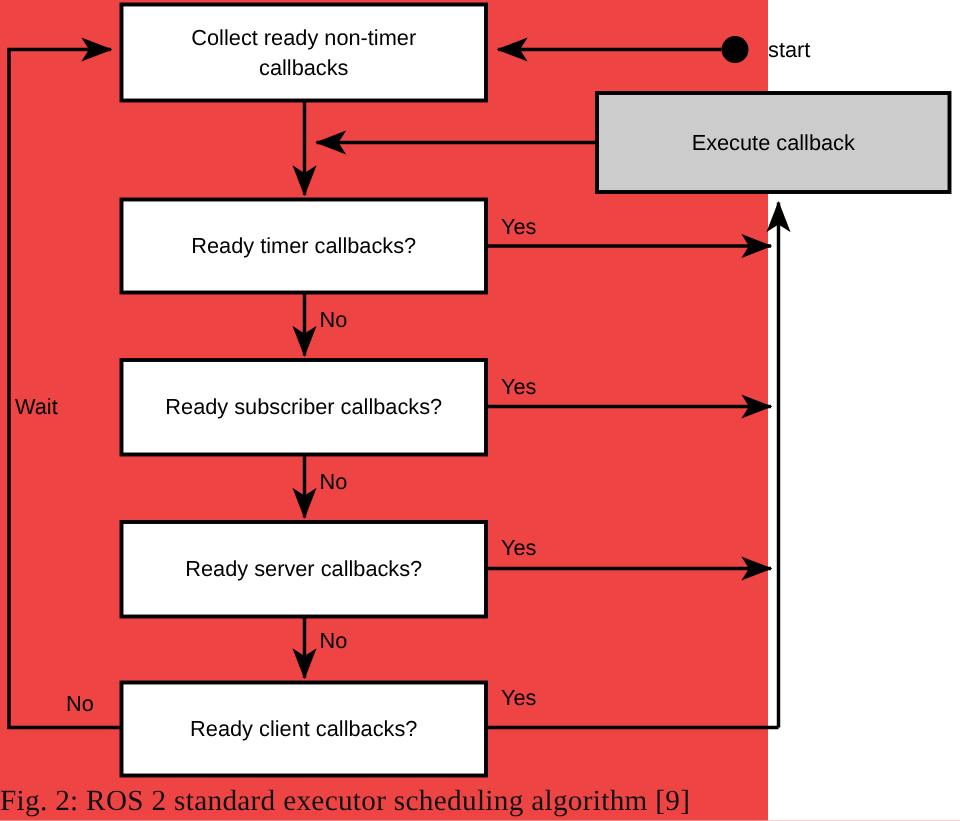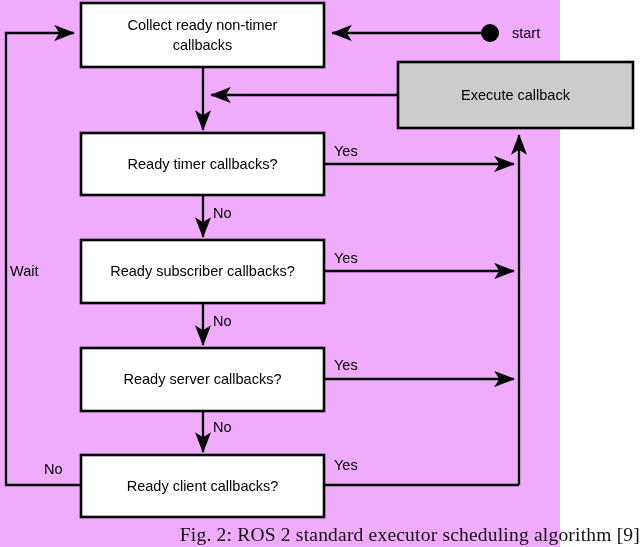--- a/index.html
+++ b/index.html
@@ -8,23 +8,23 @@
     background: #ffffff;
   }
   body {
     width: 640px;
     height: 547px;
     overflow: hidden;
     font-family: "Liberation Sans", sans-serif;
   }
   #figure-root {
     position: relative;
-    width: 560px;
+    width: 512px;
     height: 547px;
-    background: #f0abfc;
+    background: #ef4444;
   }
   svg#flowchart {
     position: absolute;
     left: 0;
     top: 0;
     width: 640px;
     height: 547px;
     display: block;
   }
   .box-rect {
@@ -57,21 +57,21 @@
     marker-end: url(#arrowhead);
   }
   .start-dot {
     fill: #000000;
   }
   .caption {
     position: absolute;
     left: 0;
     top: 524px;
     width: 640px;
-    text-align: right;
+    text-align: left;
     font-family: "Liberation Serif", serif;
     font-size: 19.5px;
     color: #111111;
     letter-spacing: 0.2px;
     white-space: nowrap;
     overflow: hidden;
   }
 </style>
 </head>
 <body>

